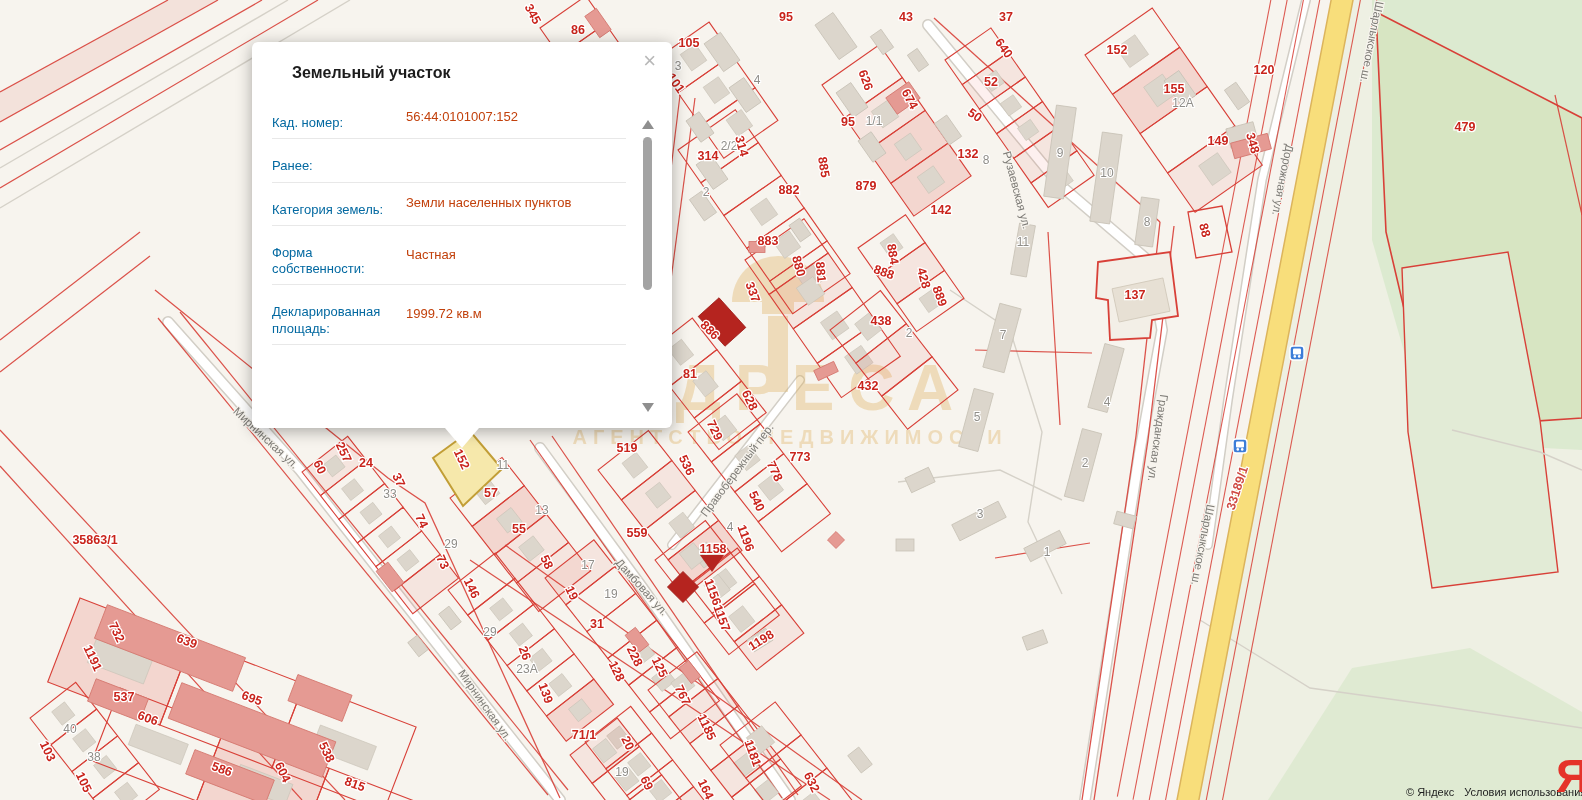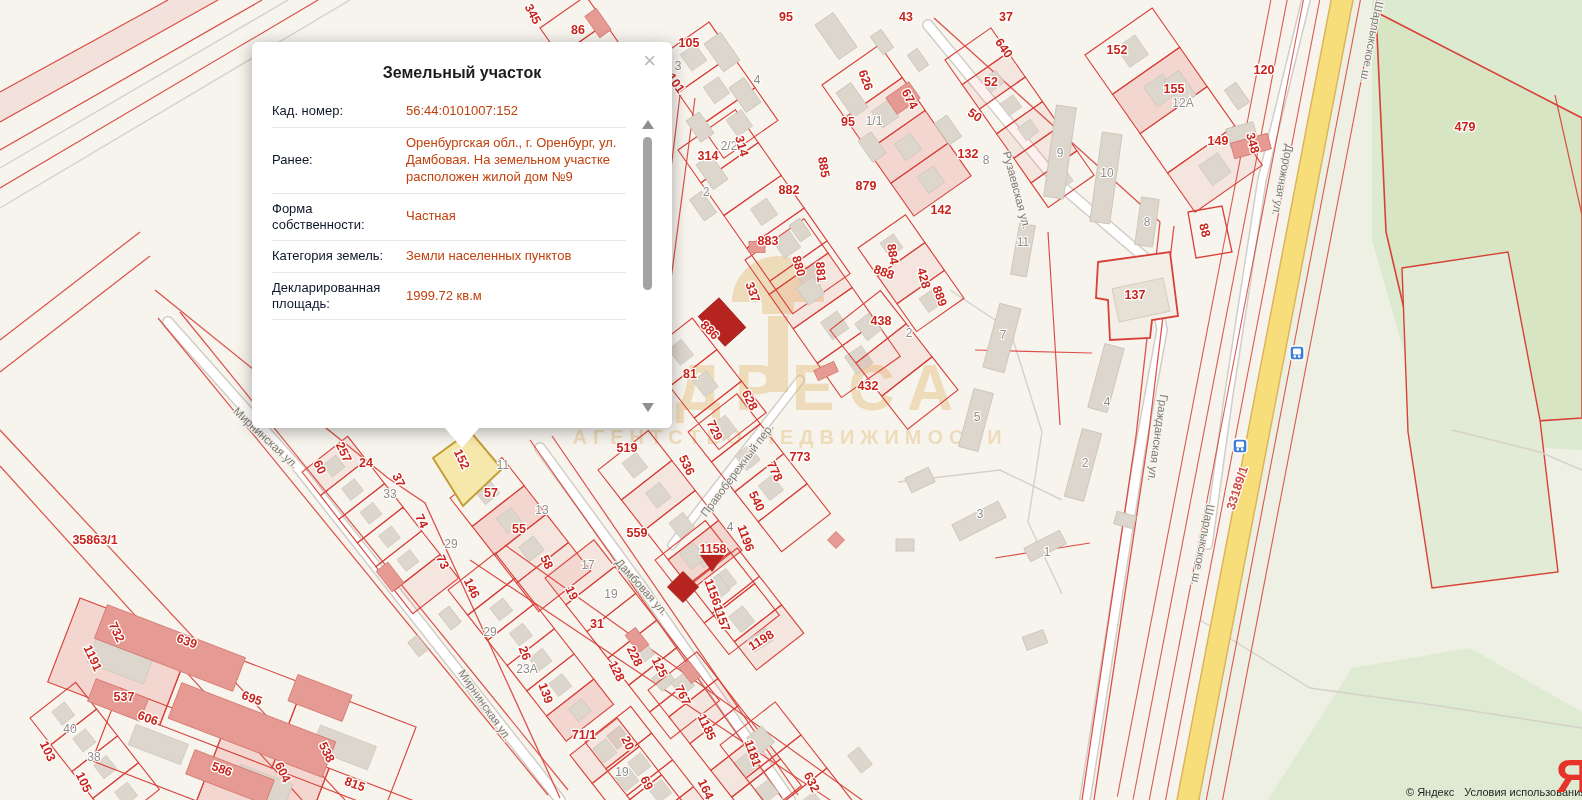--- a/index.html
+++ b/index.html
@@ -14,25 +14,25 @@
   .st{font-size:11.5px;fill:#7d7b76;stroke:#f7f4ee;stroke-width:2.4px;paint-order:stroke;text-anchor:middle;}
   .ref{font-size:12.5px;font-weight:700;fill:#cf4a42;stroke:#fff;stroke-width:2.4px;paint-order:stroke;text-anchor:middle;}
   .wm-title{font-size:64px;font-weight:700;letter-spacing:14px;text-anchor:middle;}
   .wm-sub{font-size:20px;font-weight:700;letter-spacing:6px;text-anchor:middle;}
   
   .popup{position:absolute;left:252px;top:42px;width:420px;height:386px;background:#fff;
          border-radius:6px;box-shadow:0 3px 16px rgba(0,0,0,.32);z-index:10;}
   .popup-tail{position:absolute;left:193px;top:386px;width:0;height:0;
               border-left:17px solid transparent;border-right:17px solid transparent;
               border-top:20px solid #fff;}
-  .popup h2{margin:22px 40px 14px;text-align:center;font-size:16px;color:#1c1c1c;}
+  .popup h2{margin:22px 40px 14px;font-size:16px;color:#1c1c1c;}
   .close{position:absolute;top:8px;right:16px;font-size:22px;line-height:22px;color:#b8b8b8;cursor:pointer;}
   .rows{margin:8px 46px 0 20px;}
   .prow{display:flex;gap:8px;align-items:center;border-bottom:1px solid #e8e8e8;padding:7px 0;}
-  .plabel{flex:0 0 126px;font-size:13px;line-height:1.25;color:#0f172a;}
+  .plabel{flex:0 0 126px;font-size:13px;line-height:1.25;color:#0369a1;margin-top:12px;}
   .pvalue{flex:1;font-size:13px;line-height:1.3;color:#c2410c;}
   .sb{position:absolute;right:18px;top:78px;height:292px;width:13px;}
   .sb-up{width:0;height:0;border-left:6px solid transparent;border-right:6px solid transparent;
          border-bottom:9px solid #8f8f8f;margin:0 auto;}
   .sb-down{position:absolute;bottom:0;left:0.5px;width:0;height:0;border-left:6px solid transparent;
            border-right:6px solid transparent;border-top:9px solid #8f8f8f;}
   .sb-thumb{position:absolute;top:17px;left:2px;width:9px;height:153px;background:#a3a3a3;border-radius:5px;}
   
   .attrib{position:absolute;left:1406px;bottom:2px;font-size:11px;color:#1f1f1f;
           white-space:nowrap;z-index:5;}
@@ -482,29 +482,28 @@
   <div class="popup">
     <span class="close">×</span>
     <h2>Земельный участок</h2>
     <div class="rows">
         <div class="prow">
           <div class="plabel">Кад. номер:</div>
           <div class="pvalue">56:44:0101007:152</div>
         </div>
         <div class="prow">
           <div class="plabel">Ранее:</div>
-          <div class="pvalue">Оренбургская обл., г. Оренбург, ул. Дамбовая. На земельном участке расположен жилой дом №9</div>
+        </div>
+        <div class="prow">
+          <div class="plabel">Категория земель:</div>
+          <div class="pvalue">Земли населенных пунктов</div>
         </div>
         <div class="prow">
           <div class="plabel">Форма собственности:</div>
           <div class="pvalue">Частная</div>
-        </div>
-        <div class="prow">
-          <div class="plabel">Категория земель:</div>
-          <div class="pvalue">Земли населенных пунктов</div>
         </div>
         <div class="prow">
           <div class="plabel">Декларированная площадь:</div>
           <div class="pvalue">1999.72 кв.м</div>
         </div>
       </div>
     <div class="sb">
       <div class="sb-up"></div>
       <div class="sb-thumb"></div>
       <div class="sb-down"></div>

